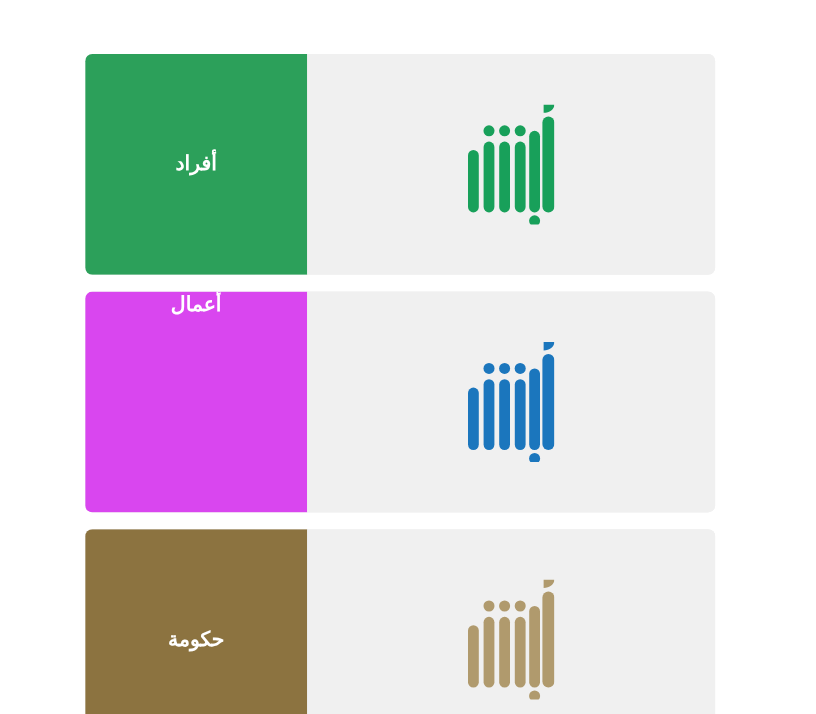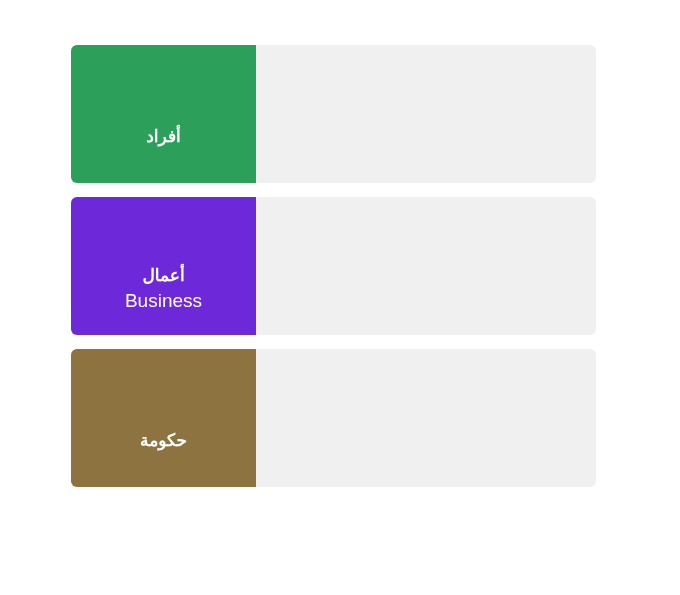--- a/index.html
+++ b/index.html
@@ -16,24 +16,24 @@
 
   #cards-container {
     position: absolute;
     left: 71px;
     top: 45px;
     width: 525px;
   }
 
   .card {
     display: flex;
-    flex-direction: column;
+    flex-direction: row;
     align-items: stretch;
     width: 525px;
-    height: 138px;
+    height: 184px;
     border-radius: 6px;
     overflow: hidden;
     background: #f0f0f0;
     margin-bottom: 14px;
   }
 
   .card-label-panel {
     width: 185px;
     flex: 0 0 185px;
     display: flex;
@@ -96,23 +96,22 @@
           <circle cx="30.5" cy="22" r="4.6"></circle>
           <circle cx="43.5" cy="22" r="4.6"></circle>
           <circle cx="55.5" cy="97" r="4.6"></circle>
           <path d="M63 7 L63 0 L72 0 C72 4 68 7 63 7 Z"></path>
         </g>
       </svg>
     </div>
   </div>
 
   <div class="card">
-    <div class="card-label-panel" style="background:#6d28d9;">
+    <div class="card-label-panel" style="background:#d946ef;justify-content:space-between;">
       <div class="card-label-ar">أعمال</div>
-      <div class="card-label-en">Business</div>
     </div>
     <div class="card-logo-panel" style="background: rgb(240, 240, 240);">
       <svg class="absher-logo" width="72" height="100" viewBox="0 0 72 100" xmlns="http://www.w3.org/2000/svg">
         <g fill="#1b76bd">
           <rect x="0" y="38" width="9" height="52" rx="4.5"></rect>
           <rect x="13" y="31" width="9" height="59" rx="4.5"></rect>
           <rect x="26" y="31" width="9" height="59" rx="4.5"></rect>
           <rect x="39" y="31" width="9" height="59" rx="4.5"></rect>
           <rect x="51" y="22" width="9" height="68" rx="4.5"></rect>
           <rect x="62" y="10" width="10" height="80" rx="5"></rect>

